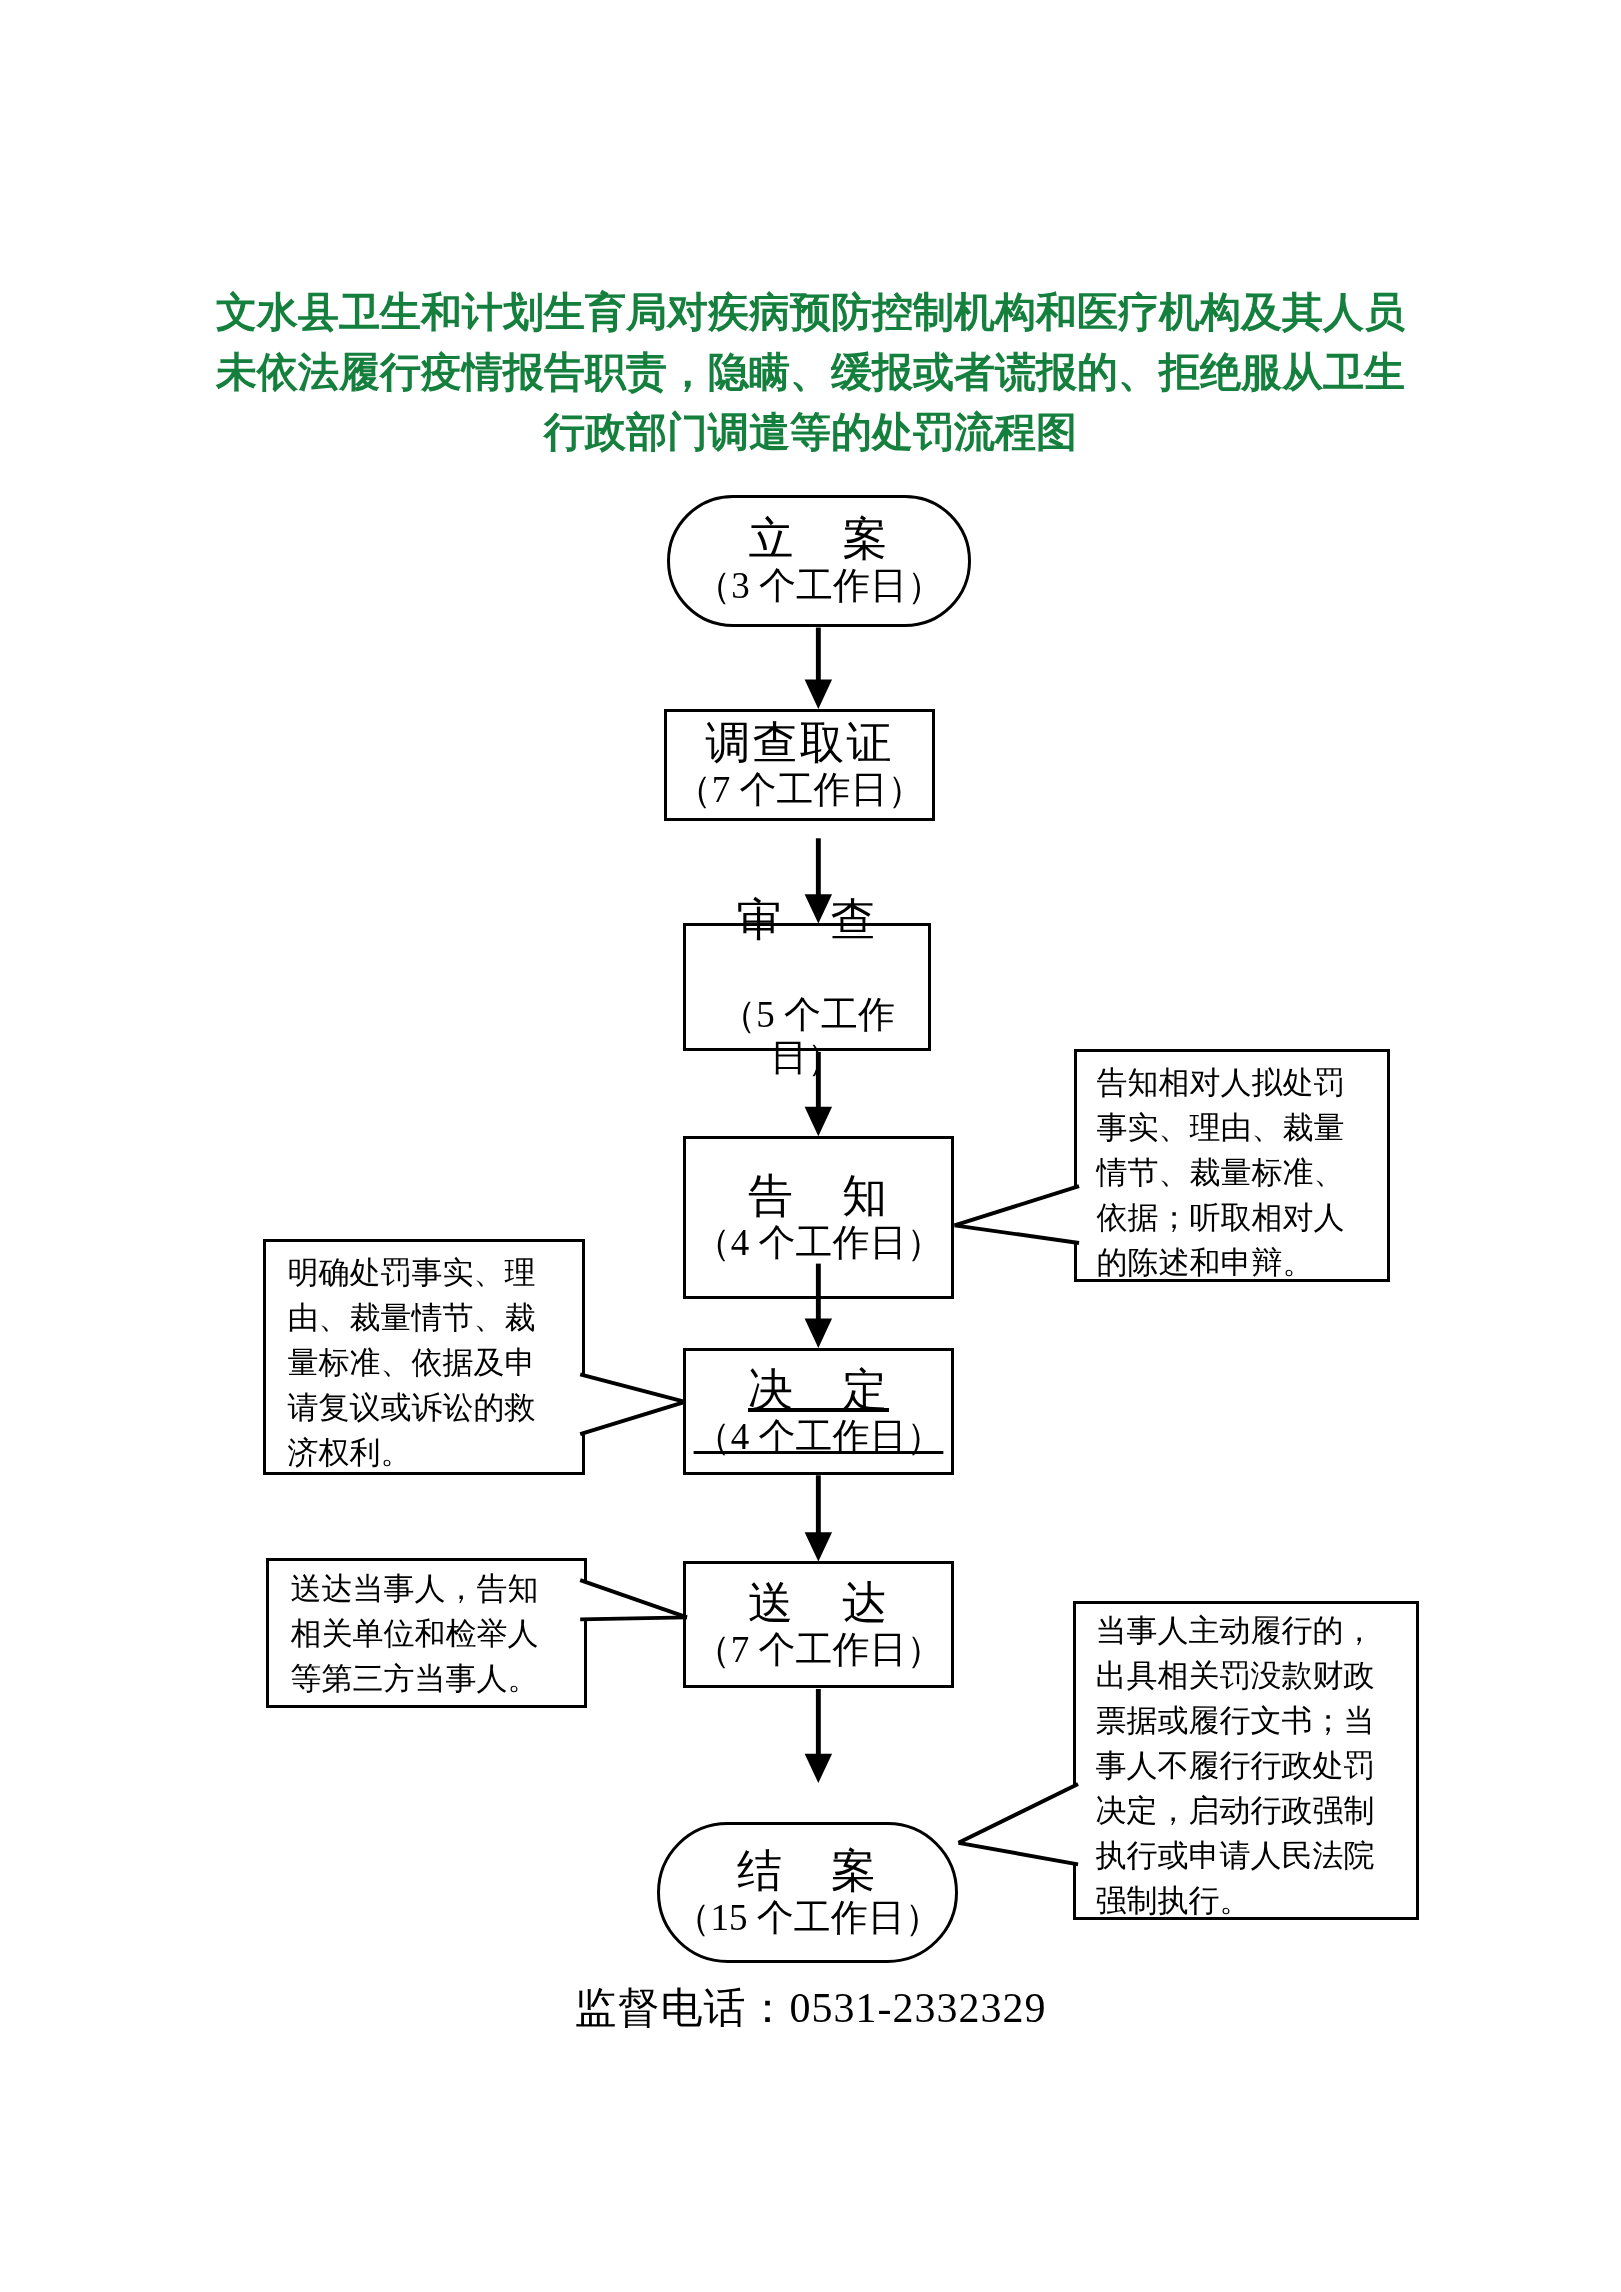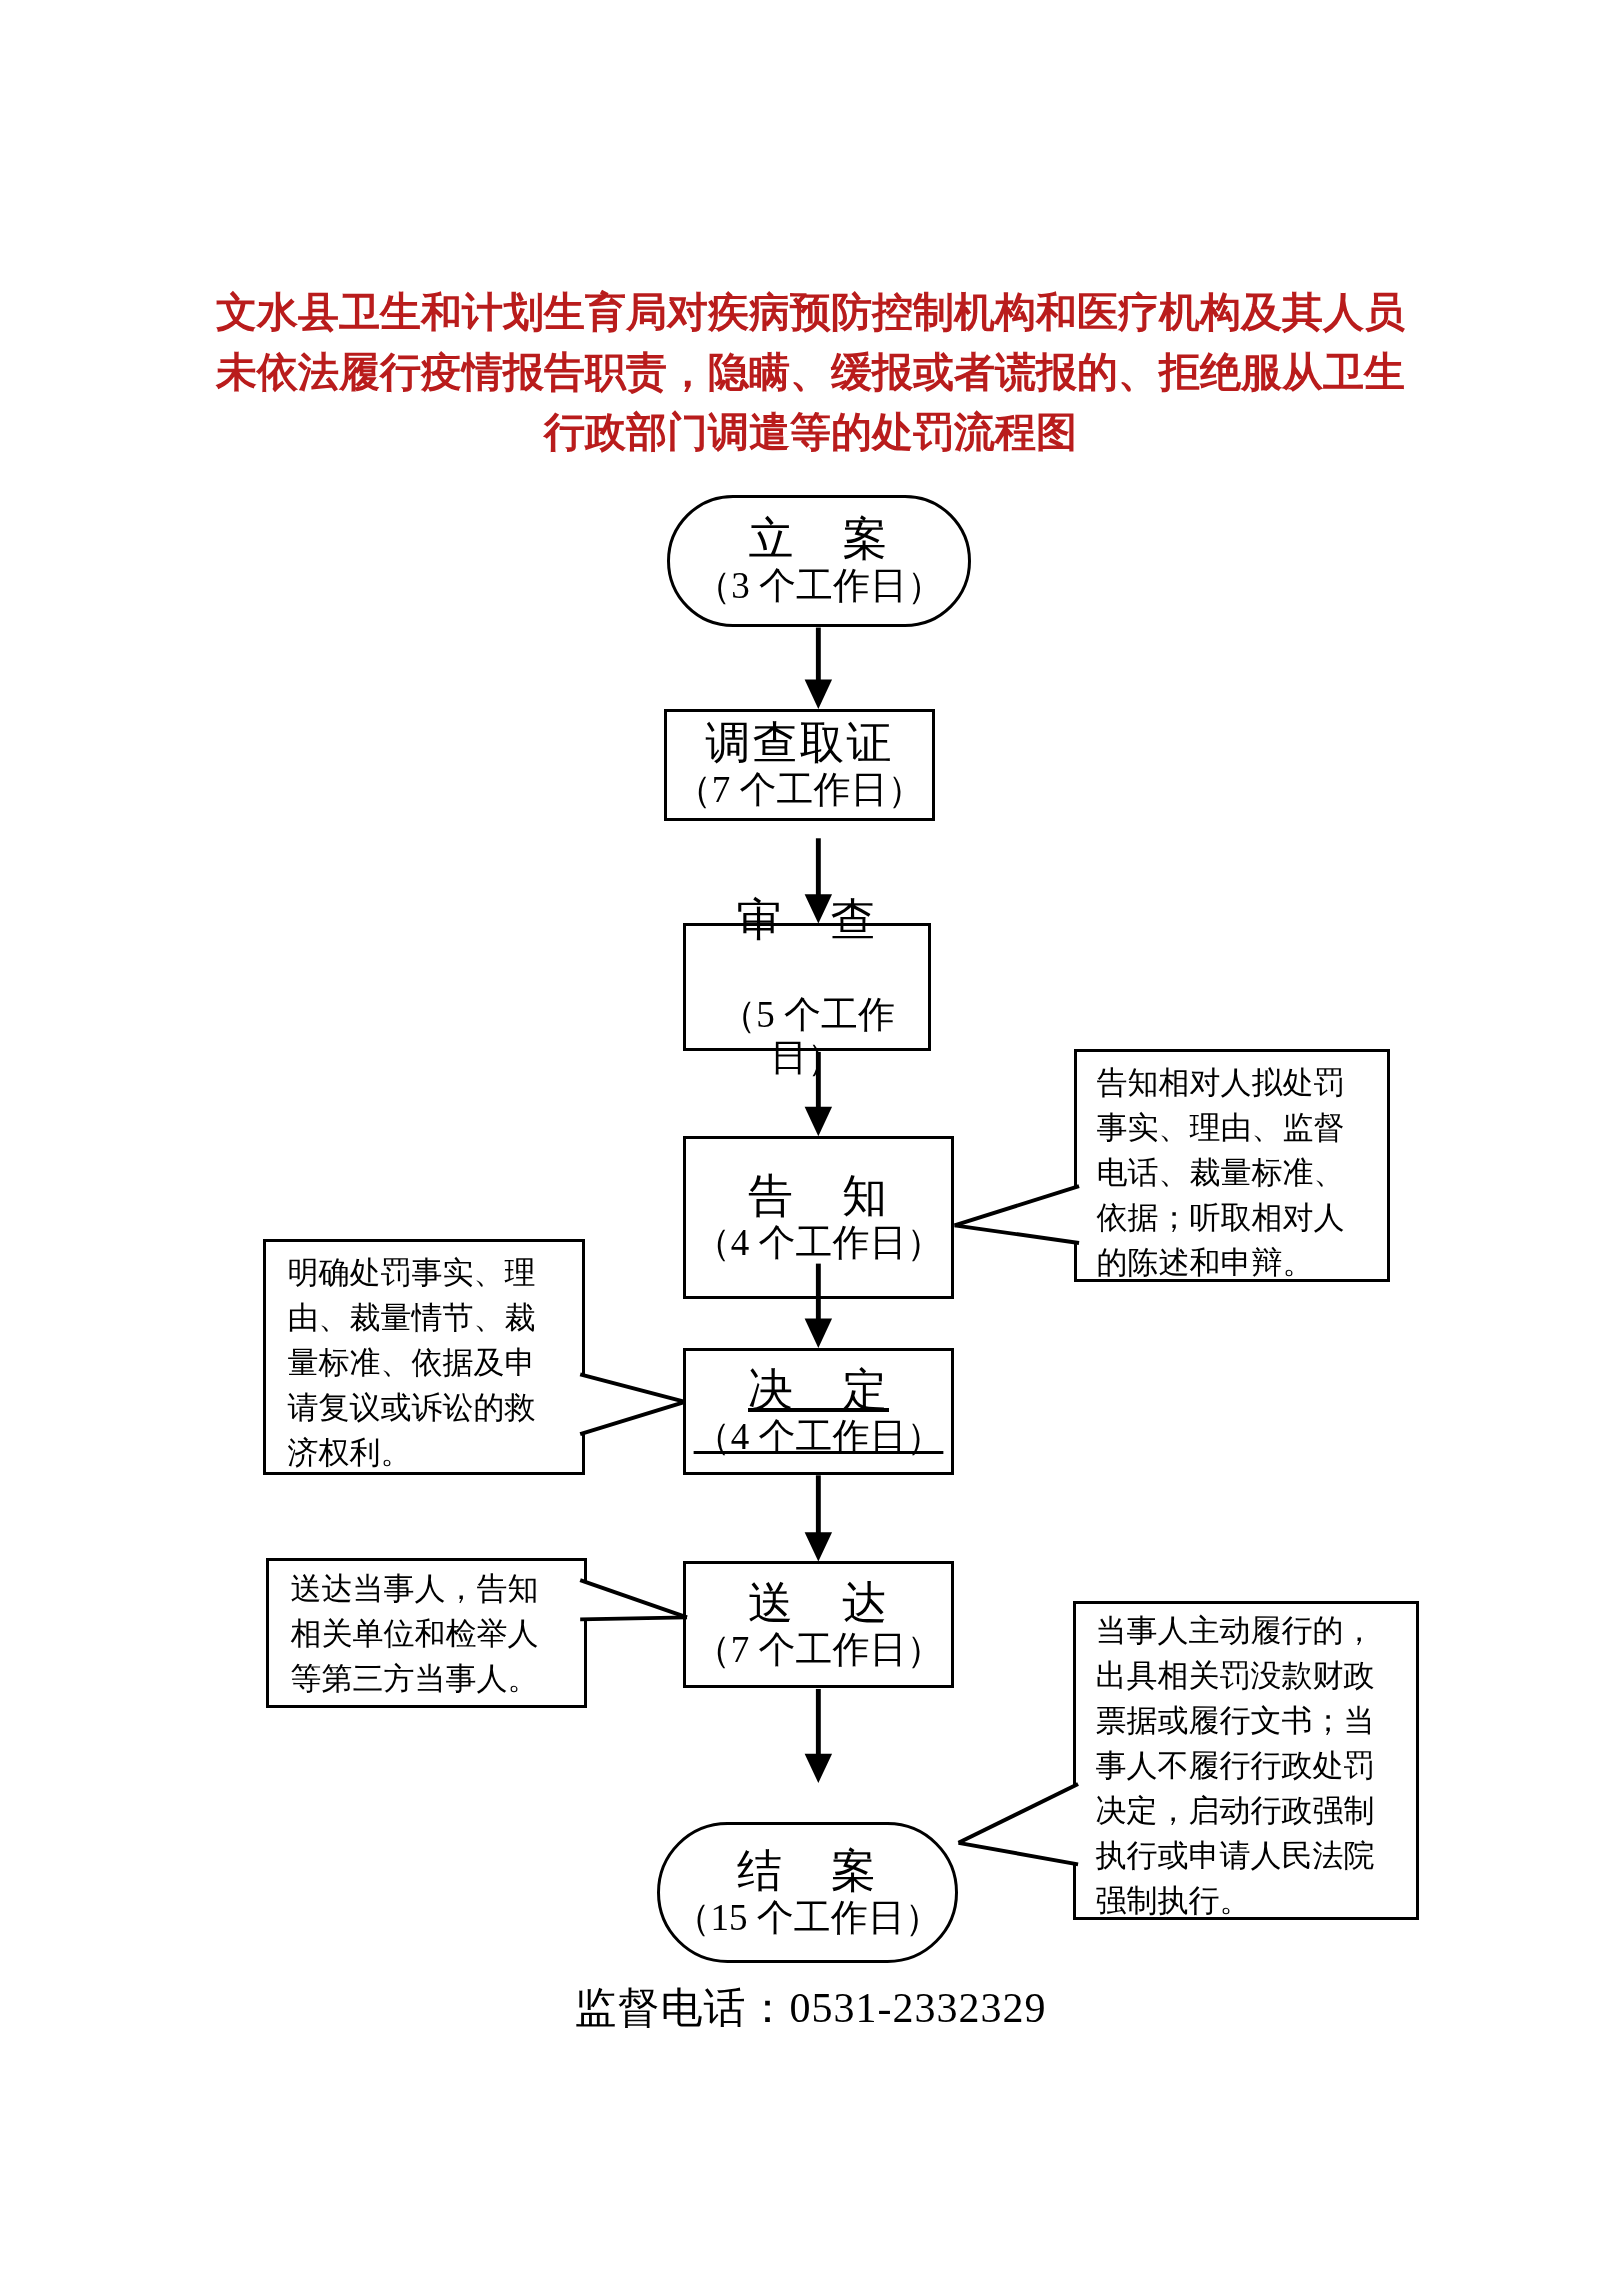--- a/index.html
+++ b/index.html
@@ -3,21 +3,21 @@
 <meta charset="utf-8">
 <style>
   html,body{margin:0;padding:0;background:#888;}
   .page{
     position:relative;width:1621px;height:2293px;background:#ffffff;
     font-family:"Liberation Serif", serif;color:#000;overflow:hidden;margin:0 auto;
   }
   .title{
     position:absolute;left:0;top:282px;width:1621px;text-align:center;
     font-family:"Liberation Sans", sans-serif;font-weight:bold;
-    font-size:41px;line-height:60px;color:#b91c1c;
+    font-size:41px;line-height:60px;color:#15803d;
   }
   .overlay{position:absolute;left:0;top:0;z-index:3;pointer-events:none;}
   .node{
     position:absolute;z-index:2;background:#fff;border:3.9px solid #000;
     box-sizing:border-box;display:flex;flex-direction:column;
     align-items:center;justify-content:center;text-align:center;
   }
   .node-label{font-size:45px;line-height:49px;letter-spacing:2px;}
   .node-duration{font-size:37px;line-height:43px;}
   .callout{
@@ -72,21 +72,21 @@
     <div class="node-label">送　达</div>
     <div class="node-duration">（7 个工作日）</div>
   </div>
 
   <div class="node" style="left:657px;top:1822px;width:301px;height:141px;border-radius:71px;">
     <div class="node-label">结　案</div>
     <div class="node-duration">（15 个工作日）</div>
   </div>
 
   <div class="callout" style="left:1074px;top:1049px;width:316px;height:233px;padding:7.8px 0 0 19.6px;">
-    <div class="callout-text" style="width:253px;">告知相对人拟处罚事实、理由、监督电话、裁量标准、依据；听取相对人的陈述和申辩。</div>
+    <div class="callout-text" style="width:253px;">告知相对人拟处罚事实、理由、裁量情节、裁量标准、依据；听取相对人的陈述和申辩。</div>
   </div>
 
   <div class="callout" style="left:263px;top:1239px;width:322px;height:236px;padding:7.8px 0 0 21.6px;">
     <div class="callout-text" style="width:253px;">明确处罚事实、理由、裁量情节、裁量标准、依据及申请复议或诉讼的救济权利。</div>
   </div>
 
   <div class="callout" style="left:266px;top:1558px;width:321px;height:150px;padding:4.9px 0 0 21.6px;">
     <div class="callout-text" style="width:253px;">送达当事人，告知相关单位和检举人等第三方当事人。</div>
   </div>
 

